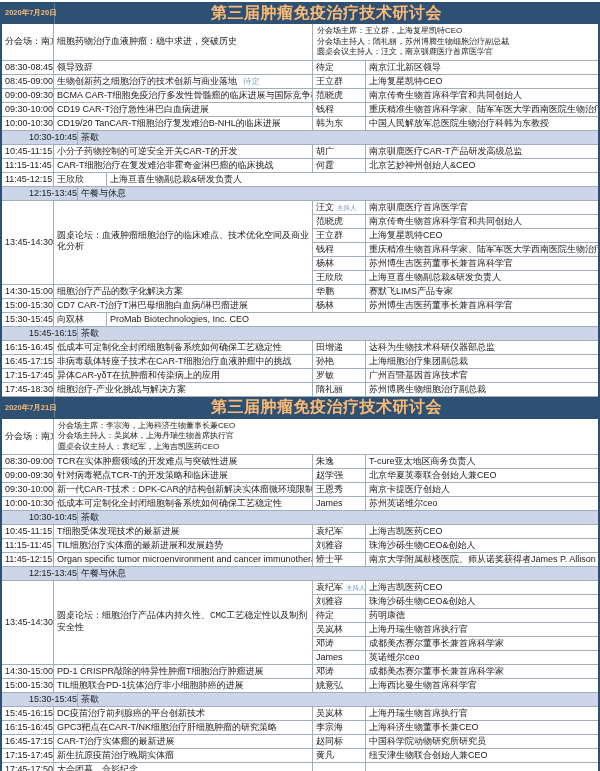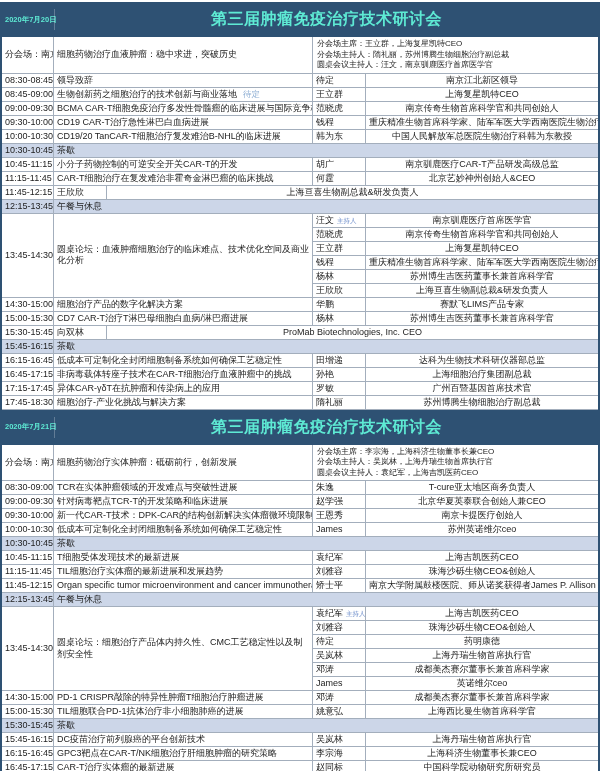--- a/index.html
+++ b/index.html
@@ -9,40 +9,40 @@
     --txt:#222;
     --note:#8fafd4;
     --role:#5b7fc4;
   }
   *{margin:0;padding:0;box-sizing:border-box;}
   html,body{background:#fff;}
   body{font-family:"Liberation Sans","DejaVu Sans",sans-serif;color:var(--txt);}
   .page{width:600px;padding-top:2px;background:#fff;}
   .conf{width:600px;border-left:2px solid var(--navy);border-right:2px solid var(--navy);border-bottom:2px solid var(--navy);}
   
-  .hdr{display:flex;background:var(--navy);color:#5eead4;height:35px;align-items:center;}
+  .hdr{display:flex;background:var(--navy);color:#fdba74;height:22px;align-items:center;}
   .hdr-date{width:52px;padding:0 3px;font-size:7.5px;font-weight:bold;white-space:nowrap;}
   .hdr-title{flex:1;text-align:center;font-size:16px;font-weight:bold;border-left:1px solid rgba(255,255,255,.25);letter-spacing:.5px;}
   
   .r{display:flex;border-bottom:1px solid var(--bd);min-height:13px;align-items:stretch;background:#fff;}
   .c{font-size:9px;line-height:13px;padding:0 3px;white-space:nowrap;overflow:hidden;}
   .t-col{width:52px;border-right:1px solid var(--bd);flex:none;}
   .p-col{width:259px;border-right:1px solid var(--bd);flex:none;}
   .s-col{width:53px;border-right:1px solid var(--bd);flex:none;}
-  .a-col{flex:1;min-width:0;text-align:center;}
+  .a-col{flex:1;min-width:0;}
   .span-col{flex:1;min-width:0;}
   
   .sub .c{display:flex;align-items:center;}
   .sub .chairs{display:block;padding:2px 4px;}
   .chair-line{font-size:8px;line-height:10.5px;white-space:nowrap;overflow:hidden;}
   
-  .break-r{background:var(--break-bg);}
+  .break-r{background:var(--break-bg);padding-left:24px;}
   
   .panel-r .vc{display:flex;align-items:center;}
-  .panel-r .p-col{white-space:normal;line-height:11.5px;}
+  .panel-r .p-col{white-space:normal;line-height:11.5px;font-family:Liberation Mono, monospace;}
   .members{flex:1;display:flex;flex-direction:column;min-width:0;}
   .pm{display:flex;border-bottom:1px solid var(--bd);min-height:13px;}
   .pm:last-child{border-bottom:none;}
   .pm .s-col,.pm .a-col{font-size:9px;line-height:13px;padding:0 3px;white-space:nowrap;overflow:hidden;}
   .note{color:var(--note);margin-left:6px;font-size:8.5px;}
   .role{color:var(--role);font-size:6.5px;margin-left:3px;}
 </style>
 </head>
 <body>
 
@@ -190,21 +190,20 @@
         <div class="c p-col"><span>细胞治疗-产业化挑战与解决方案</span></div>
         <div class="c s-col">隋礼丽</div>
         <div class="c a-col">苏州博腾生物细胞治疗副总裁</div>
       </div>
       <div class="hdr">
         <div class="hdr-date">2020年7月21日</div>
         <div class="hdr-title">第三届肿瘤免疫治疗技术研讨会</div>
       </div>
       <div class="r sub">
         <div class="c t-col">分会场：南京厅A</div>
-        <div class="c p-col">细胞药物治疗实体肿瘤：砥砺前行，创新发展</div>
         <div class="c span-col chairs">
           <div class="chair-line">分会场主席：李宗海，上海科济生物董事长兼CEO</div>
           <div class="chair-line">分会场主持人：吴岚林，上海丹瑞生物首席执行官</div>
           <div class="chair-line">圆桌会议主持人：袁纪军，上海吉凯医药CEO</div>
         </div>
       </div>
       <div class="r">
         <div class="c t-col">08:30-09:00</div>
         <div class="c p-col"><span>TCR在实体肿瘤领域的开发难点与突破性进展</span></div>
         <div class="c s-col">朱逸</div>

